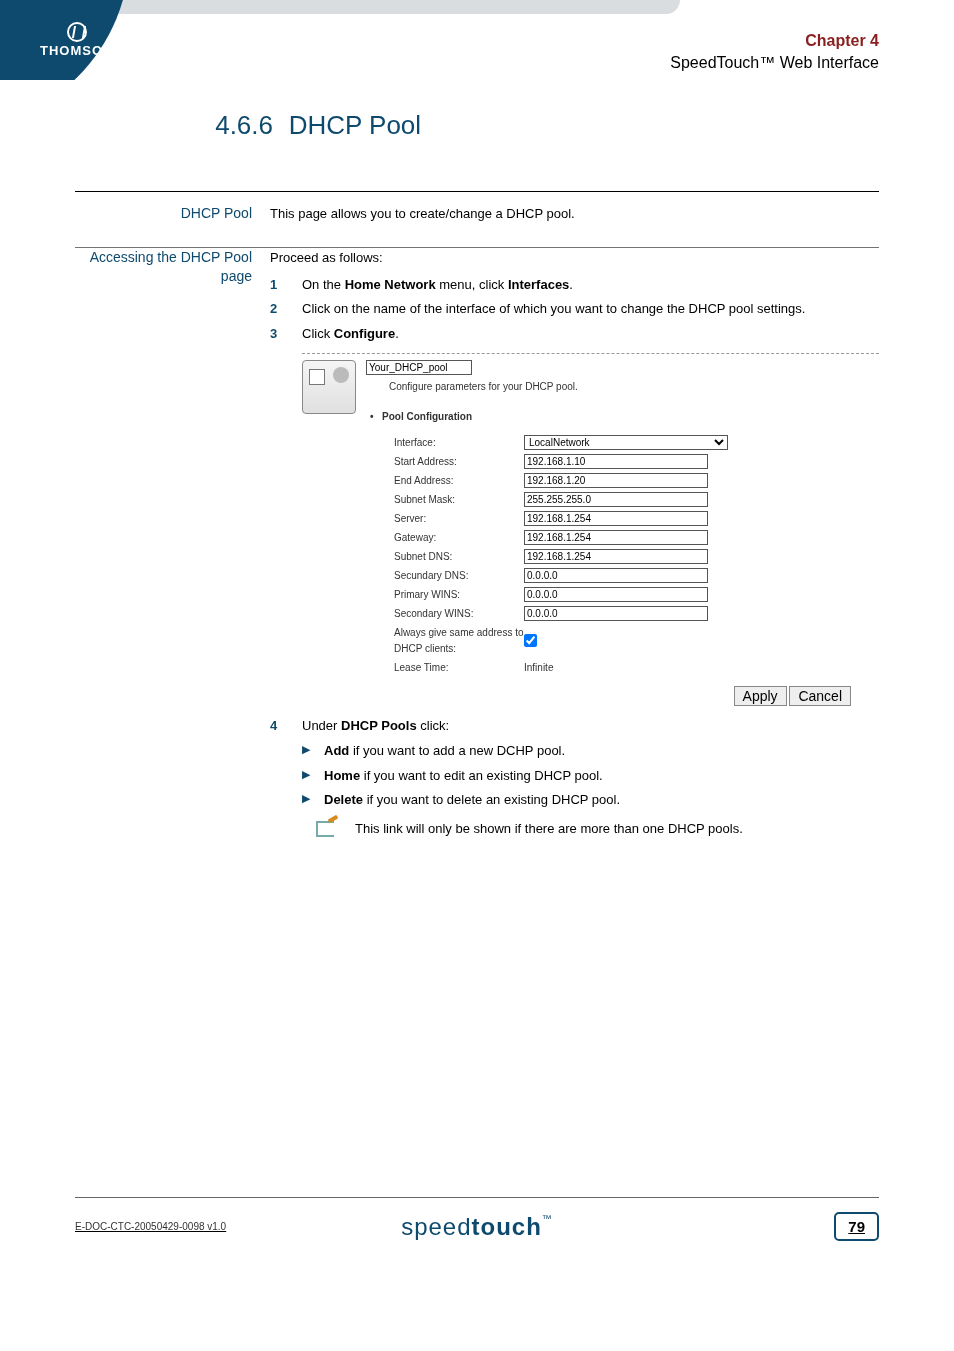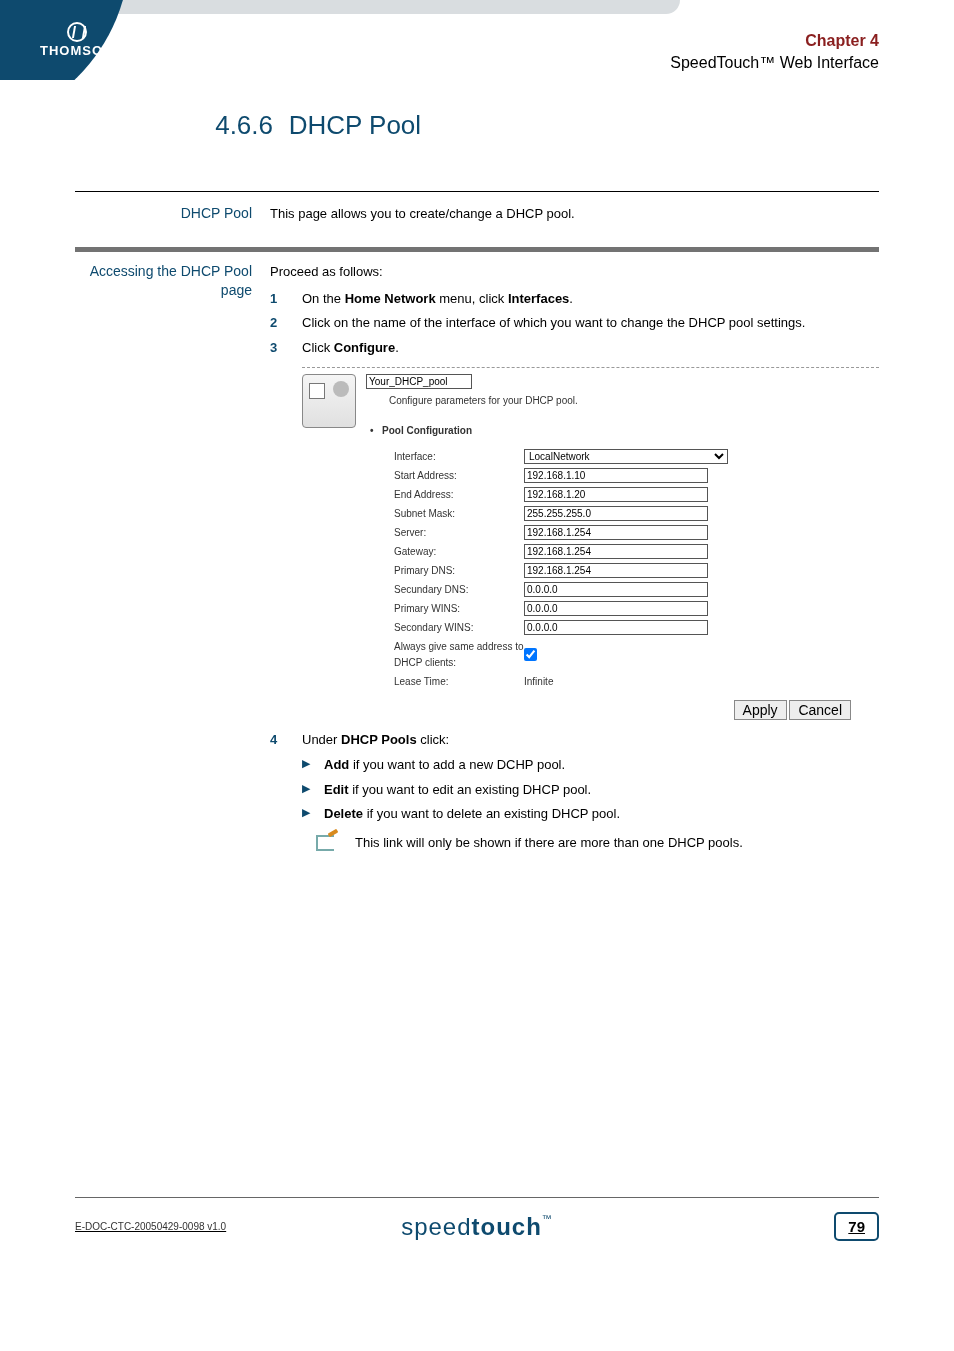--- a/index.html
+++ b/index.html
@@ -90,23 +90,22 @@
   .section-title {
     display: inline-block;
     font-size: 26px;
     font-weight: 300;
     color: #0e4a6e;
     font-family: Arial, sans-serif;
   }
 
   .block {
     display: flex;
-    border-top: 5px solid #737373;
+    border-top: 1px solid #737373;
     margin-top: 22px;
-    padding-top: 10px;
   }
   .block.noborder { border-top: none; margin-top: 40px; }
   .block .label {
     width: 195px;
     text-align: right;
     padding-right: 18px;
     color: #0e4a6e;
     font-size: 14px;
     line-height: 1.4;
   }
@@ -353,21 +352,21 @@
           </div>
           <div class="form-row">
             <span class="flabel">Server:</span>
             <input type="text" value="192.168.1.254" style="">
           </div>
           <div class="form-row">
             <span class="flabel">Gateway:</span>
             <input type="text" value="192.168.1.254" style="">
           </div>
           <div class="form-row">
-            <span class="flabel">Primary DNS:</span>
+            <span class="flabel">Subnet DNS:</span>
             <input type="text" value="192.168.1.254" style="">
           </div>
           <div class="form-row">
             <span class="flabel">Secundary DNS:</span>
             <input type="text" value="0.0.0.0" style="">
           </div>
           <div class="form-row">
             <span class="flabel">Primary WINS:</span>
             <input type="text" value="0.0.0.0" style="">
           </div>
@@ -398,21 +397,21 @@
           </span>
         </li>
       </ol>
       <ul class="sub">
         <li>
           <span class="arrow">▶</span>
           <span class="txt"><span class="bold">Add</span><span> if you want to add a new DCHP pool.</span></span>
         </li>
         <li>
           <span class="arrow">▶</span>
-          <span class="txt"><span class="bold">Edit</span><span> if you want to edit an existing DHCP pool.</span></span>
+          <span class="txt"><span class="bold">Home</span><span> if you want to edit an existing DHCP pool.</span></span>
         </li>
         <li>
           <span class="arrow">▶</span>
           <span class="txt"><span class="bold">Delete</span><span> if you want to delete an existing DHCP pool.</span></span>
         </li>
       </ul>
       <div class="note-row">
         <div class="note-icon"></div>
         <div>This link will only be shown if there are more than one DHCP pools.</div>
       </div>

